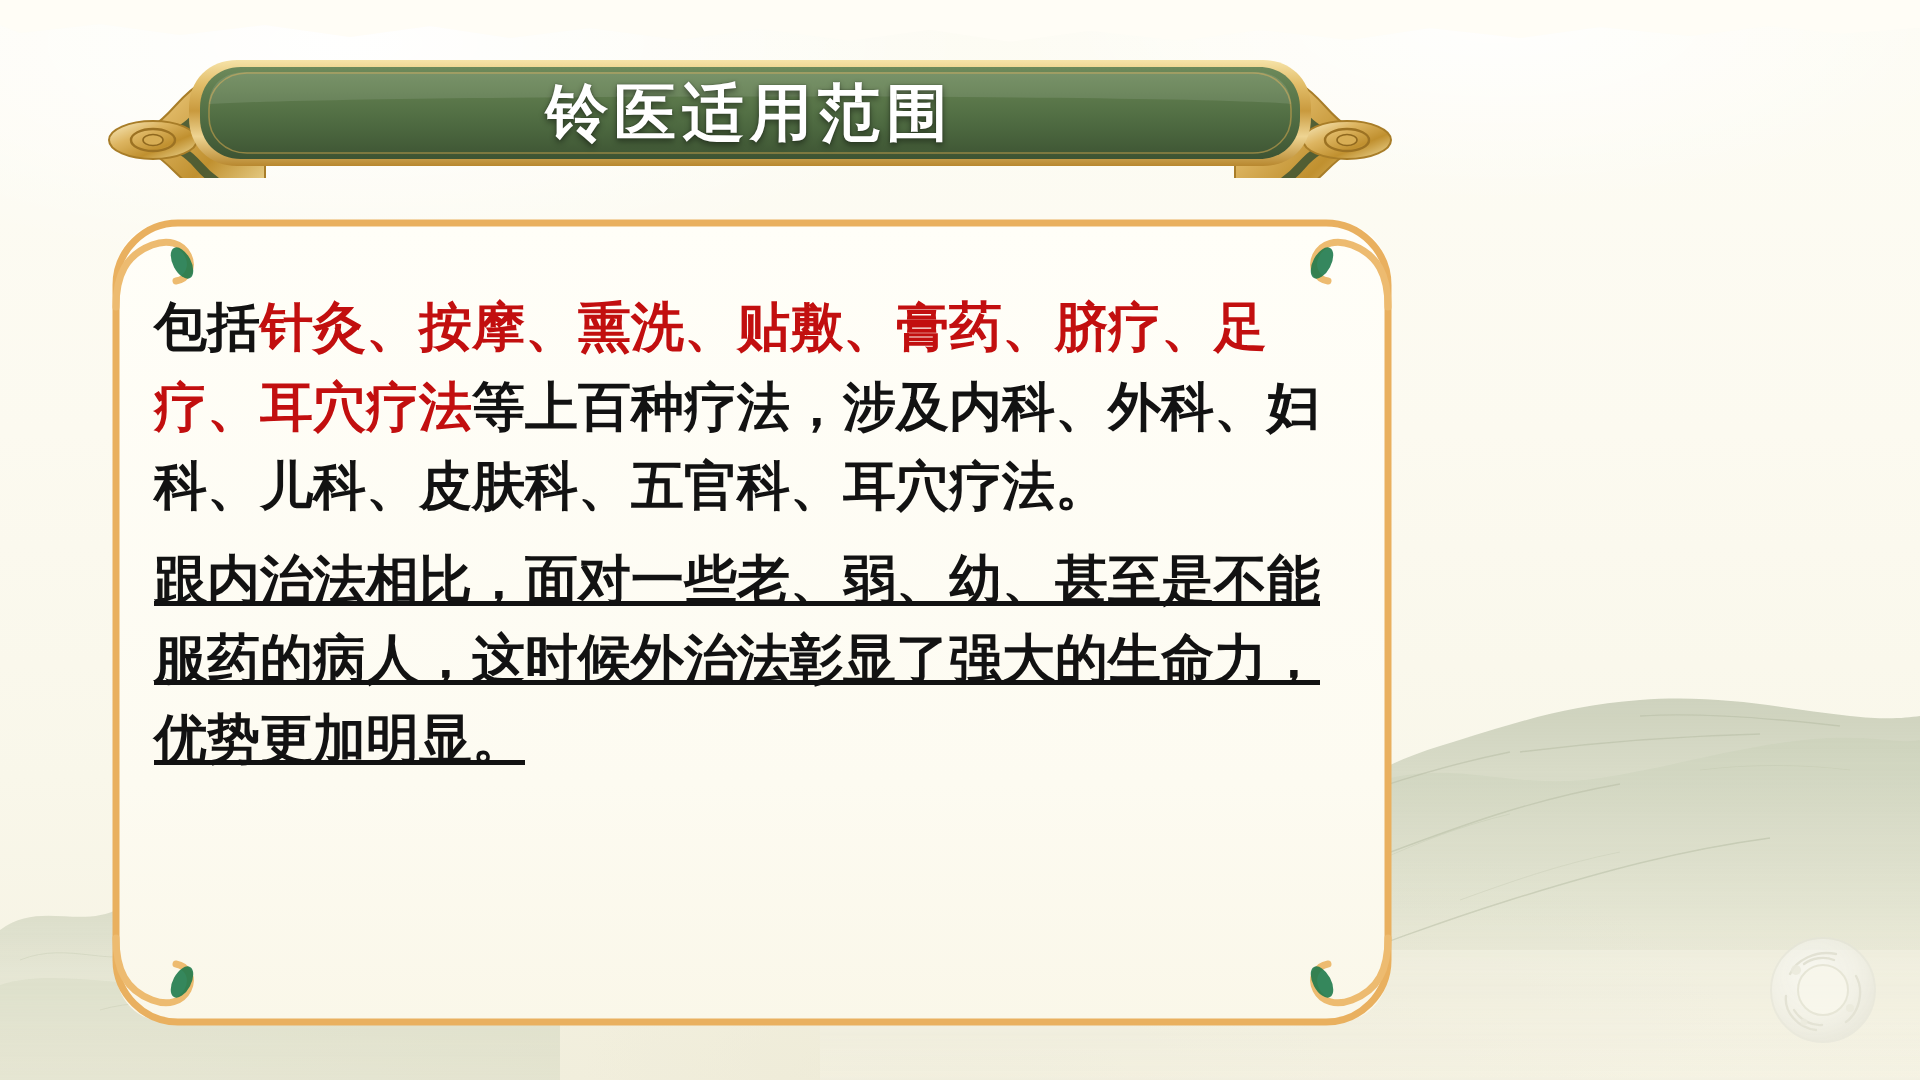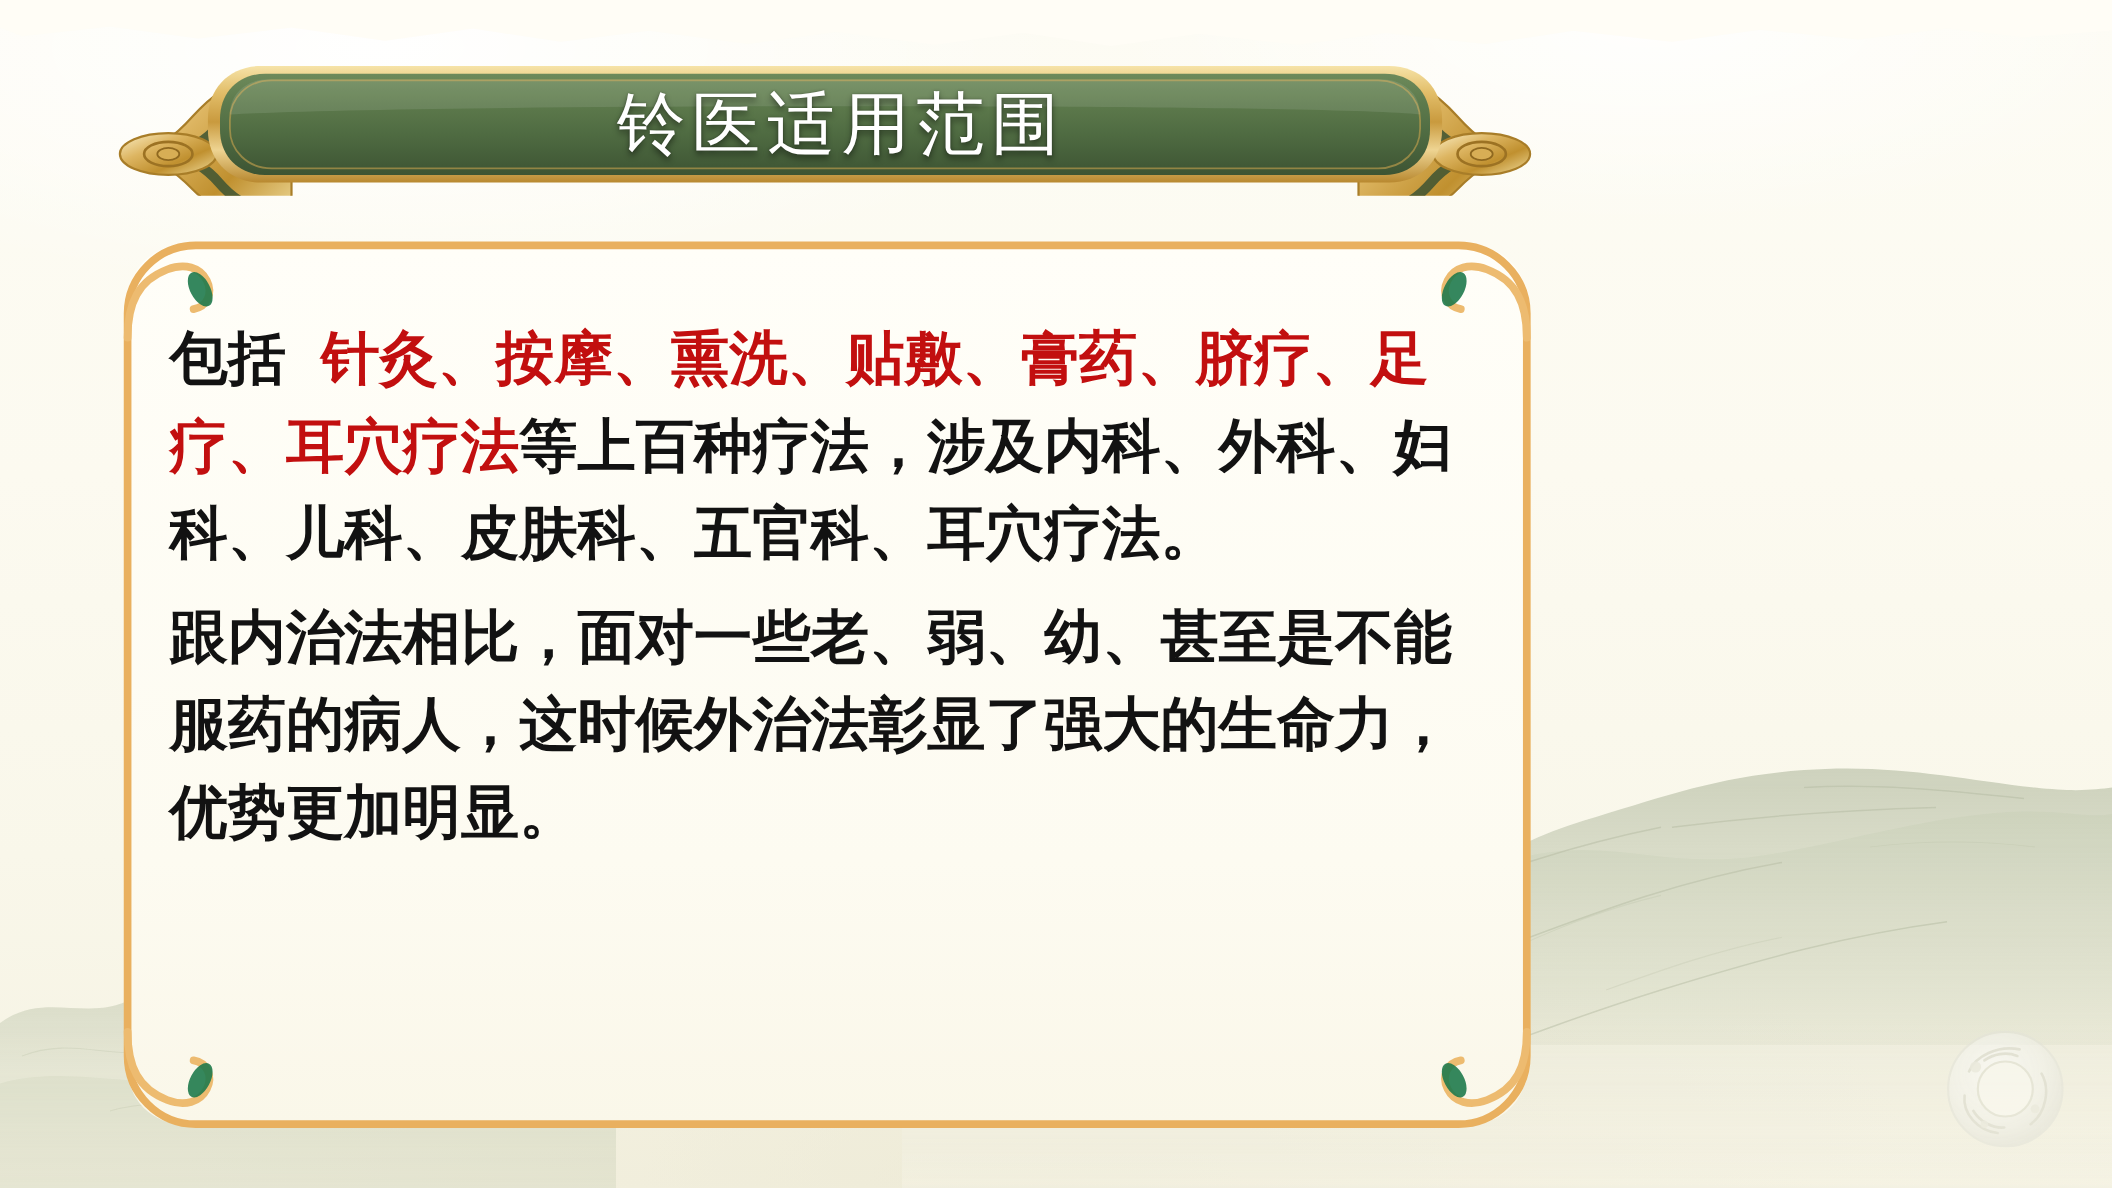--- a/index.html
+++ b/index.html
@@ -45,23 +45,23 @@
     position:absolute;left:1760px;top:930px;width:126px;height:126px;
     pointer-events:none;opacity:.55;
   }
 
   
   .banner-wrap{
     position:absolute;left:95px;top:48px;width:1310px;height:130px;
   }
   .banner-svg{position:absolute;left:0;top:0;}
   .banner-title{
-    position:absolute;left:15px;top:0;width:1310px;height:130px;
+    position:absolute;left:0;top:0;width:1310px;height:130px;
     display:flex;align-items:center;justify-content:center;
-    font-size:62px;font-weight:normal;color:#ffffff;
+    font-size:62px;font-weight:bold;color:#ffffff;
     letter-spacing:6px;
     text-shadow:0 3px 6px rgba(0,0,0,.45), 0 0 2px rgba(0,0,0,.35);
     font-family:"DejaVu Sans","Liberation Sans",sans-serif;
   }
 
   
   .card{
     position:absolute;left:108px;top:215px;width:1288px;height:815px;
   }
   .card-svg{position:absolute;left:0;top:0;}
@@ -69,22 +69,22 @@
     position:absolute;left:0;top:0;width:1288px;height:815px;
     padding:72px 46px 0 46px;
     box-sizing:border-box;
   }
   .para{
     font-size:53px;font-weight:bold;line-height:1.50;color:#121212;
     font-family:"DejaVu Sans","Liberation Sans",sans-serif;
     letter-spacing:0px;
     margin:0 0 8px 0;
   }
-  .para.p2{margin-top:14px;}
-  .hl{color:#c20f0f;margin-left:32px;}
+  .para.p2{margin-top:14px;text-decoration:underline;}
+  .hl{color:#c20f0f;}
 </style>
 </head>
 <body>
 
 <div id="slide">
 
   <div class="paper-tex"></div>
 
   <svg class="mountains-l" viewBox="0 0 560 300" preserveAspectRatio="none">
     <defs>

